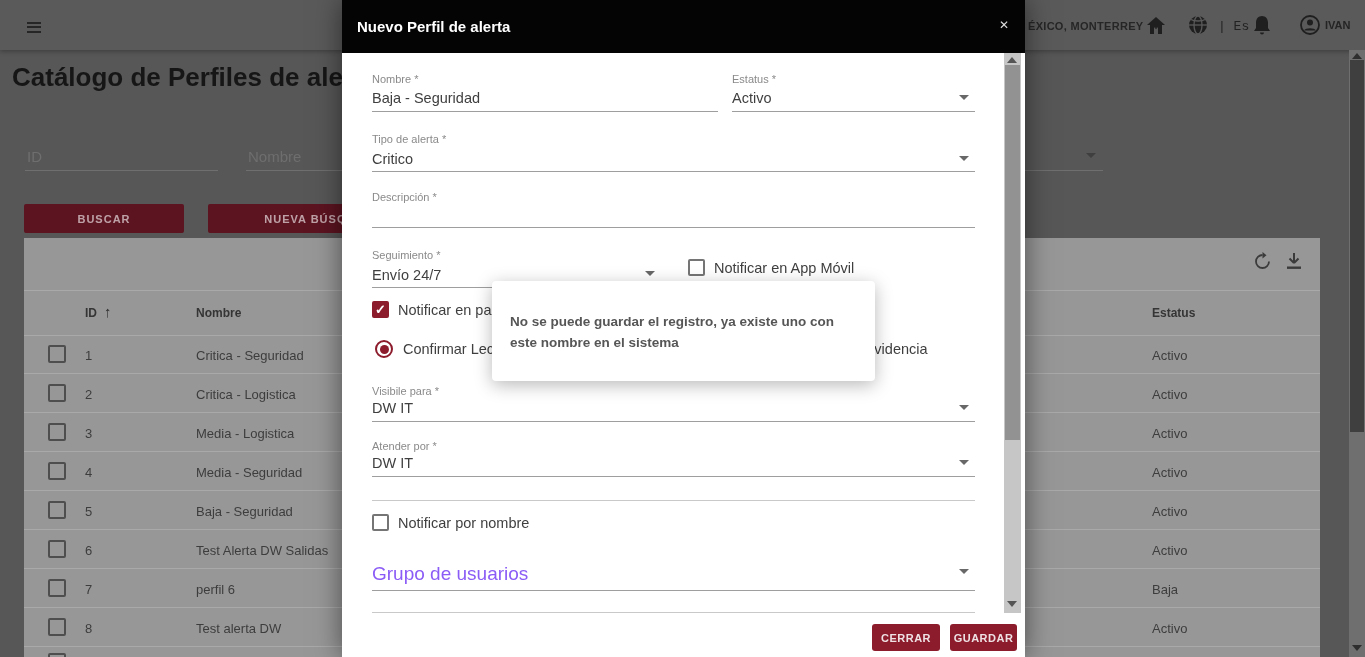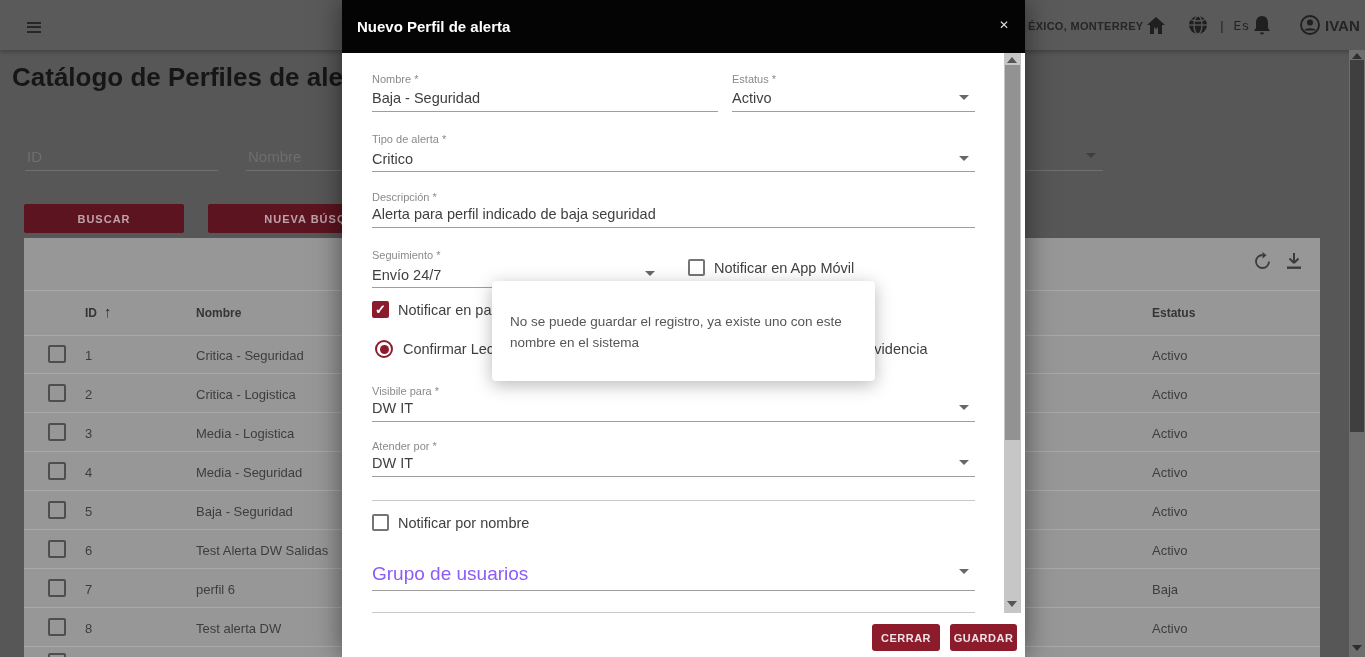--- a/index.html
+++ b/index.html
@@ -50,21 +50,21 @@
   .ph-value { font-size:19px; color:#8b5cf6; white-space:nowrap; }
   .btn-red { background:#8c1b2b; color:#efe2e5; font-size:11px; font-weight:700; letter-spacing:.5px;
              display:flex; align-items:center; justify-content:center; border:none; border-radius:3px; cursor:pointer; }
 
   
   .md-sb-track { position:absolute; left:662px; top:53px; width:17px; height:560px; background:#c6c6c6; }
   .md-sb-thumb { position:absolute; left:663px; top:65px; width:15px; height:375px; background:#929292; }
 
   
   .toast { left:492px; top:281px; width:383px; height:100px; background:#ffffff; border-radius:4px;
-           box-shadow:0 4px 18px rgba(0,0,0,.28); z-index:30; }
+           box-shadow:0 4px 18px rgba(0,0,0,.28); z-index:30;font-weight:bold; }
   .toast-msg { position:absolute; left:18px; top:31px; width:348px; font-size:13.5px; line-height:1.55; color:#565656; }
 </style>
 </head>
 <body>
 
 <div id="canvas">
 
   <div class="abs pg-header"></div>
 
   <div class="abs burger" style="left:27px; top:19px;">
@@ -106,21 +106,21 @@
       <path d="M7 17.5 a2 2 0 0 0 4 0 Z" fill="#1f1f1f"></path>
     </svg>
   </div>
 
   <div class="abs" style="left:1300px; top:15px; display:flex; align-items:center; gap:5px;">
     <svg width="20" height="20" viewBox="0 0 20 20">
       <circle cx="10" cy="10" r="9" fill="none" stroke="#1f1f1f" stroke-width="1.8"></circle>
       <circle cx="10" cy="7.5" r="3" fill="#1f1f1f"></circle>
       <path d="M4 15.5 C5.5 12.5 14.5 12.5 16 15.5" fill="#1f1f1f"></path>
     </svg>
-    <span style="font-size:15px; font-weight:700; color:#242424;">IVAN</span>
+    <span style="font-size:11px; font-weight:700; color:#242424;">IVAN</span>
   </div>
 
   <div class="abs pg-title">Catálogo de Perfiles de alerta</div>
 
   <div class="abs filter-ph" style="left:27px; top:148px;">ID</div>
   <div class="abs filter-line" style="left:25px; top:170px; width:193px;"></div>
 
   <div class="abs filter-ph" style="left:248px; top:148px;">Nombre</div>
   <div class="abs filter-line" style="left:246px; top:170px; width:196px;"></div>
 
@@ -233,21 +233,20 @@
     <div class="abs f-value" style="left:390px; top:90px;">Activo</div>
     <div class="abs dd-arrow" style="left:617px; top:95px;"></div>
     <div class="abs f-line" style="left:390px; top:111px; width:243px;"></div>
 
     <div class="abs f-label" style="left:30px; top:133px;">Tipo de alerta *</div>
     <div class="abs f-value" style="left:30px; top:151px;">Critico</div>
     <div class="abs dd-arrow" style="left:617px; top:156px;"></div>
     <div class="abs f-line" style="left:30px; top:171px; width:603px;"></div>
 
     <div class="abs f-label" style="left:30px; top:191px;">Descripción *</div>
-    <div class="abs f-value" style="left:30px; top:206px;">Alerta para perfil indicado de baja seguridad</div>
     <div class="abs f-line" style="left:30px; top:227px; width:603px;"></div>
 
     <div class="abs f-label" style="left:30px; top:249px;">Seguimiento *</div>
     <div class="abs f-value" style="left:30px; top:267px;">Envío 24/7</div>
     <div class="abs dd-arrow" style="left:303px; top:271px;"></div>
     <div class="abs f-line" style="left:30px; top:287px; width:283px;"></div>
 
     <div class="abs chk" style="left:346px; top:259px;"></div>
     <div class="abs chk-label" style="left:372px; top:260px;">Notificar en App Móvil</div>
 

